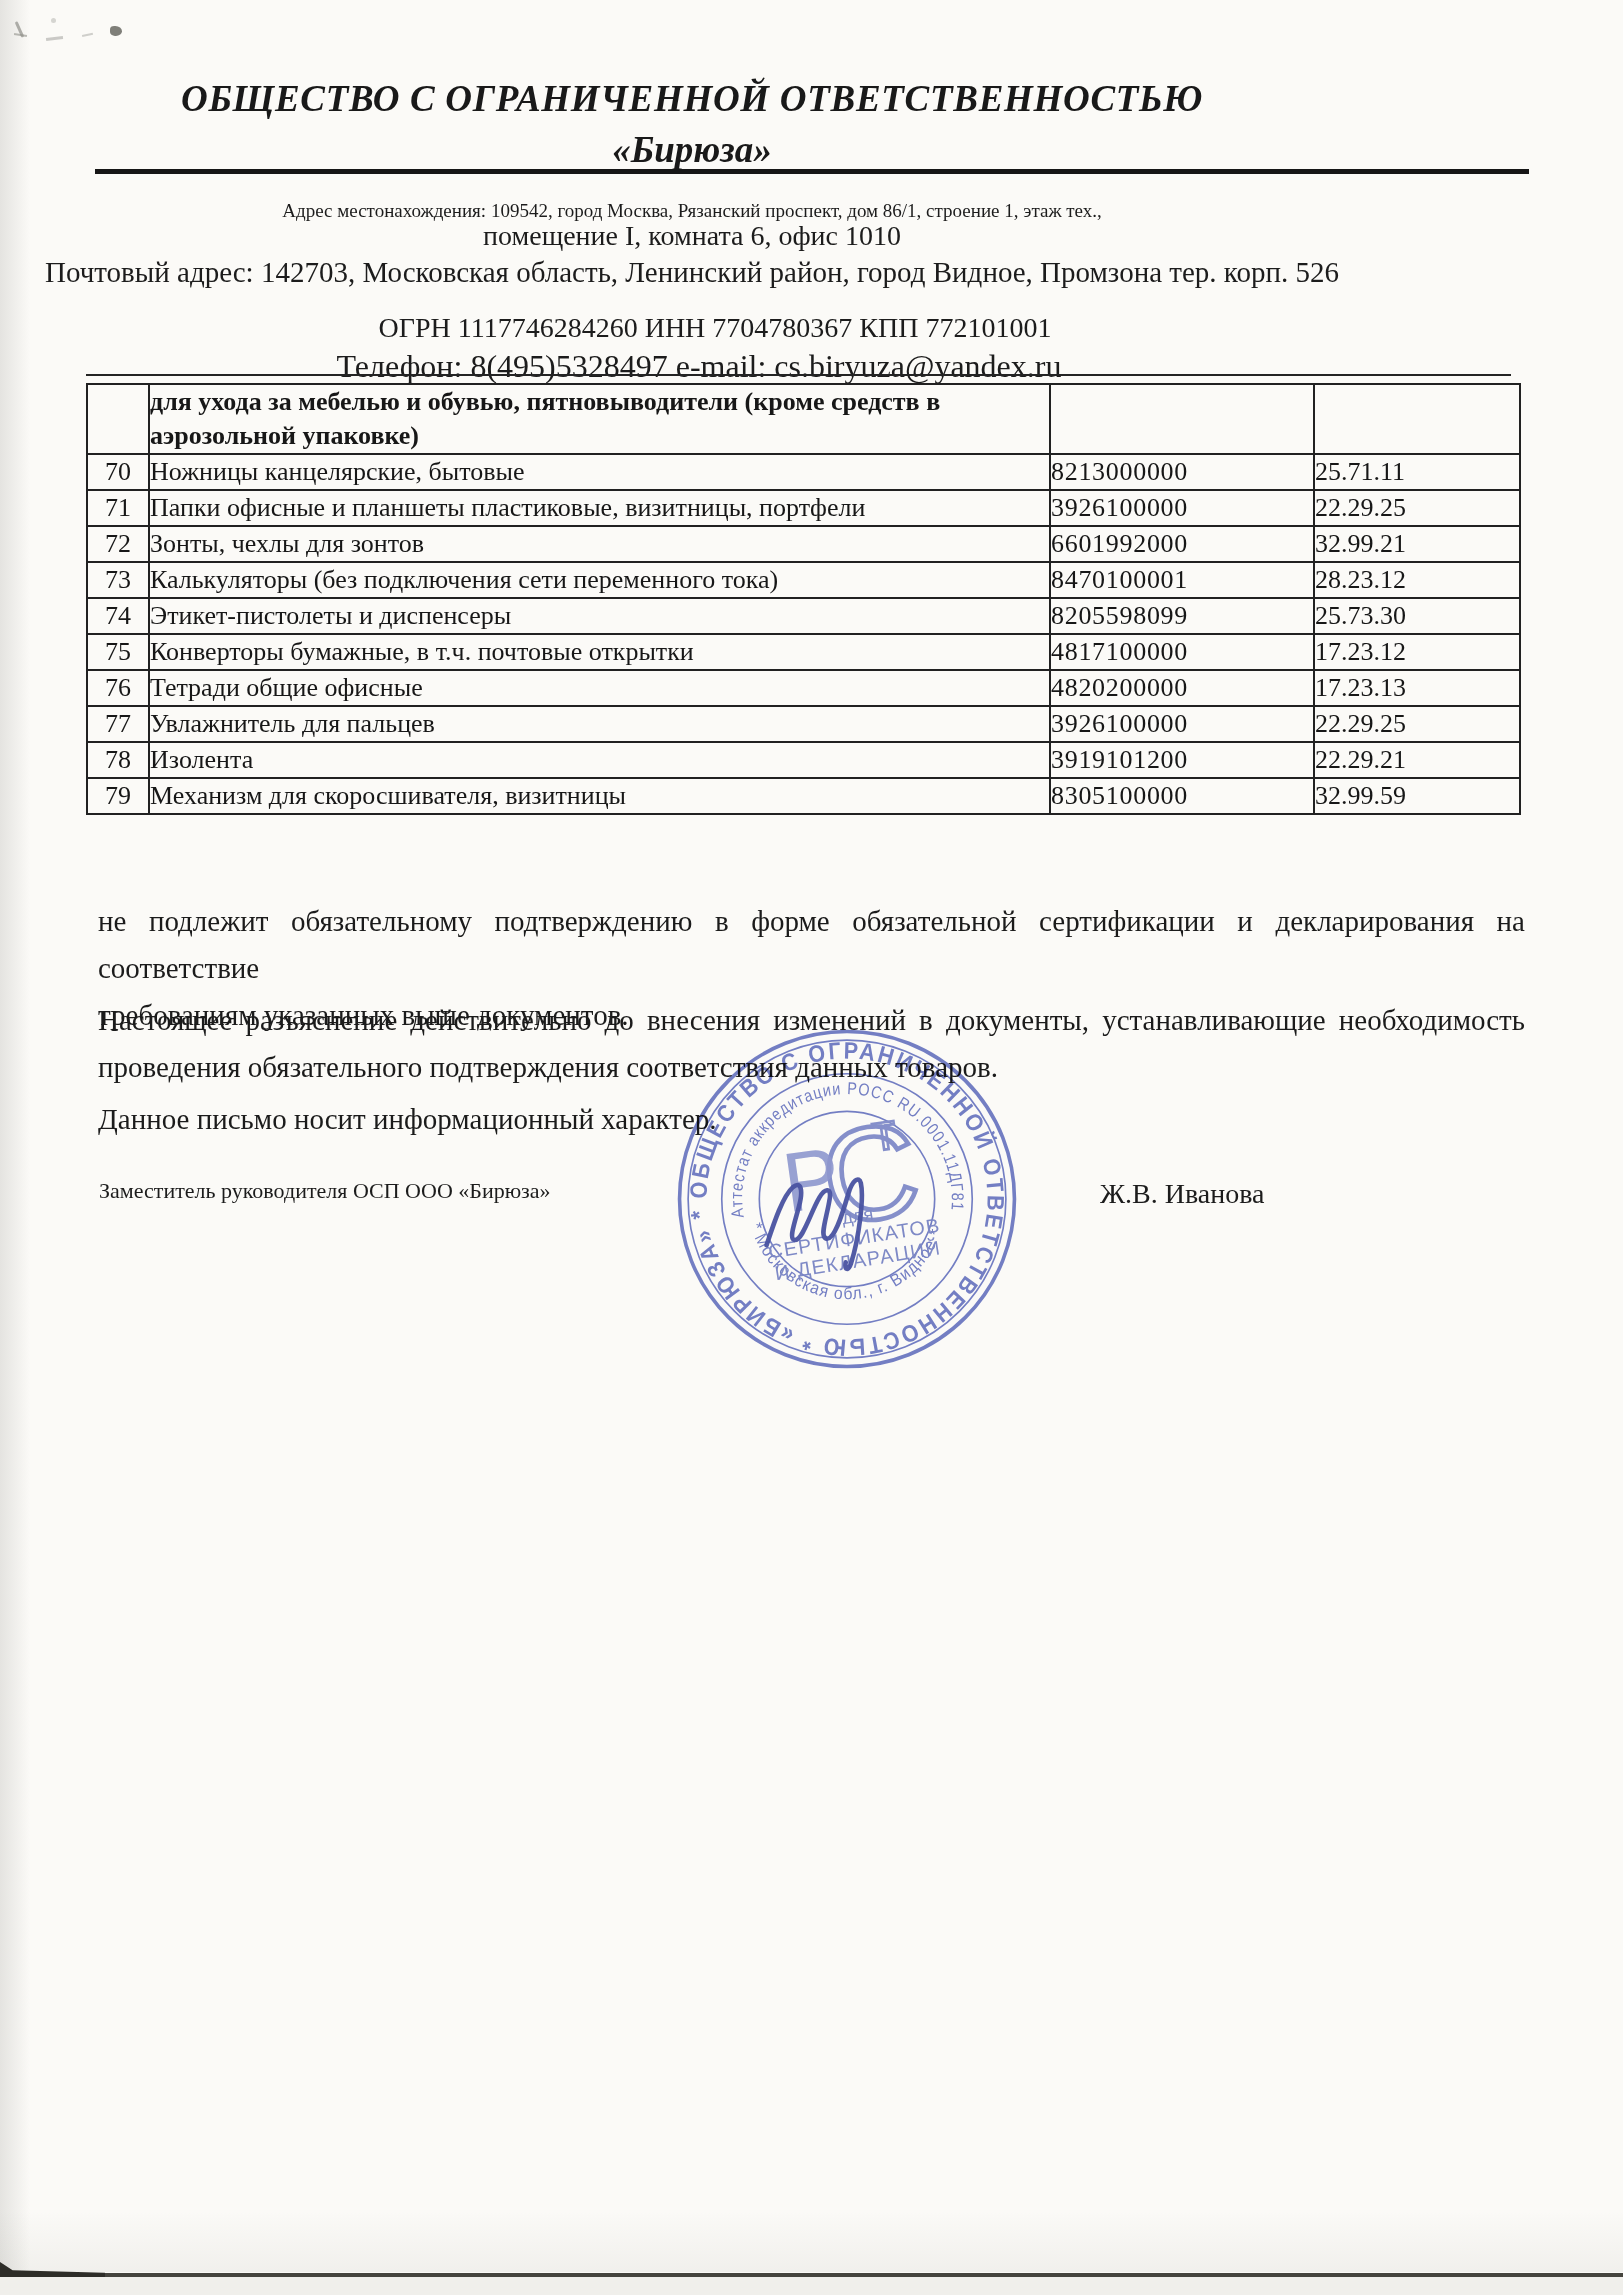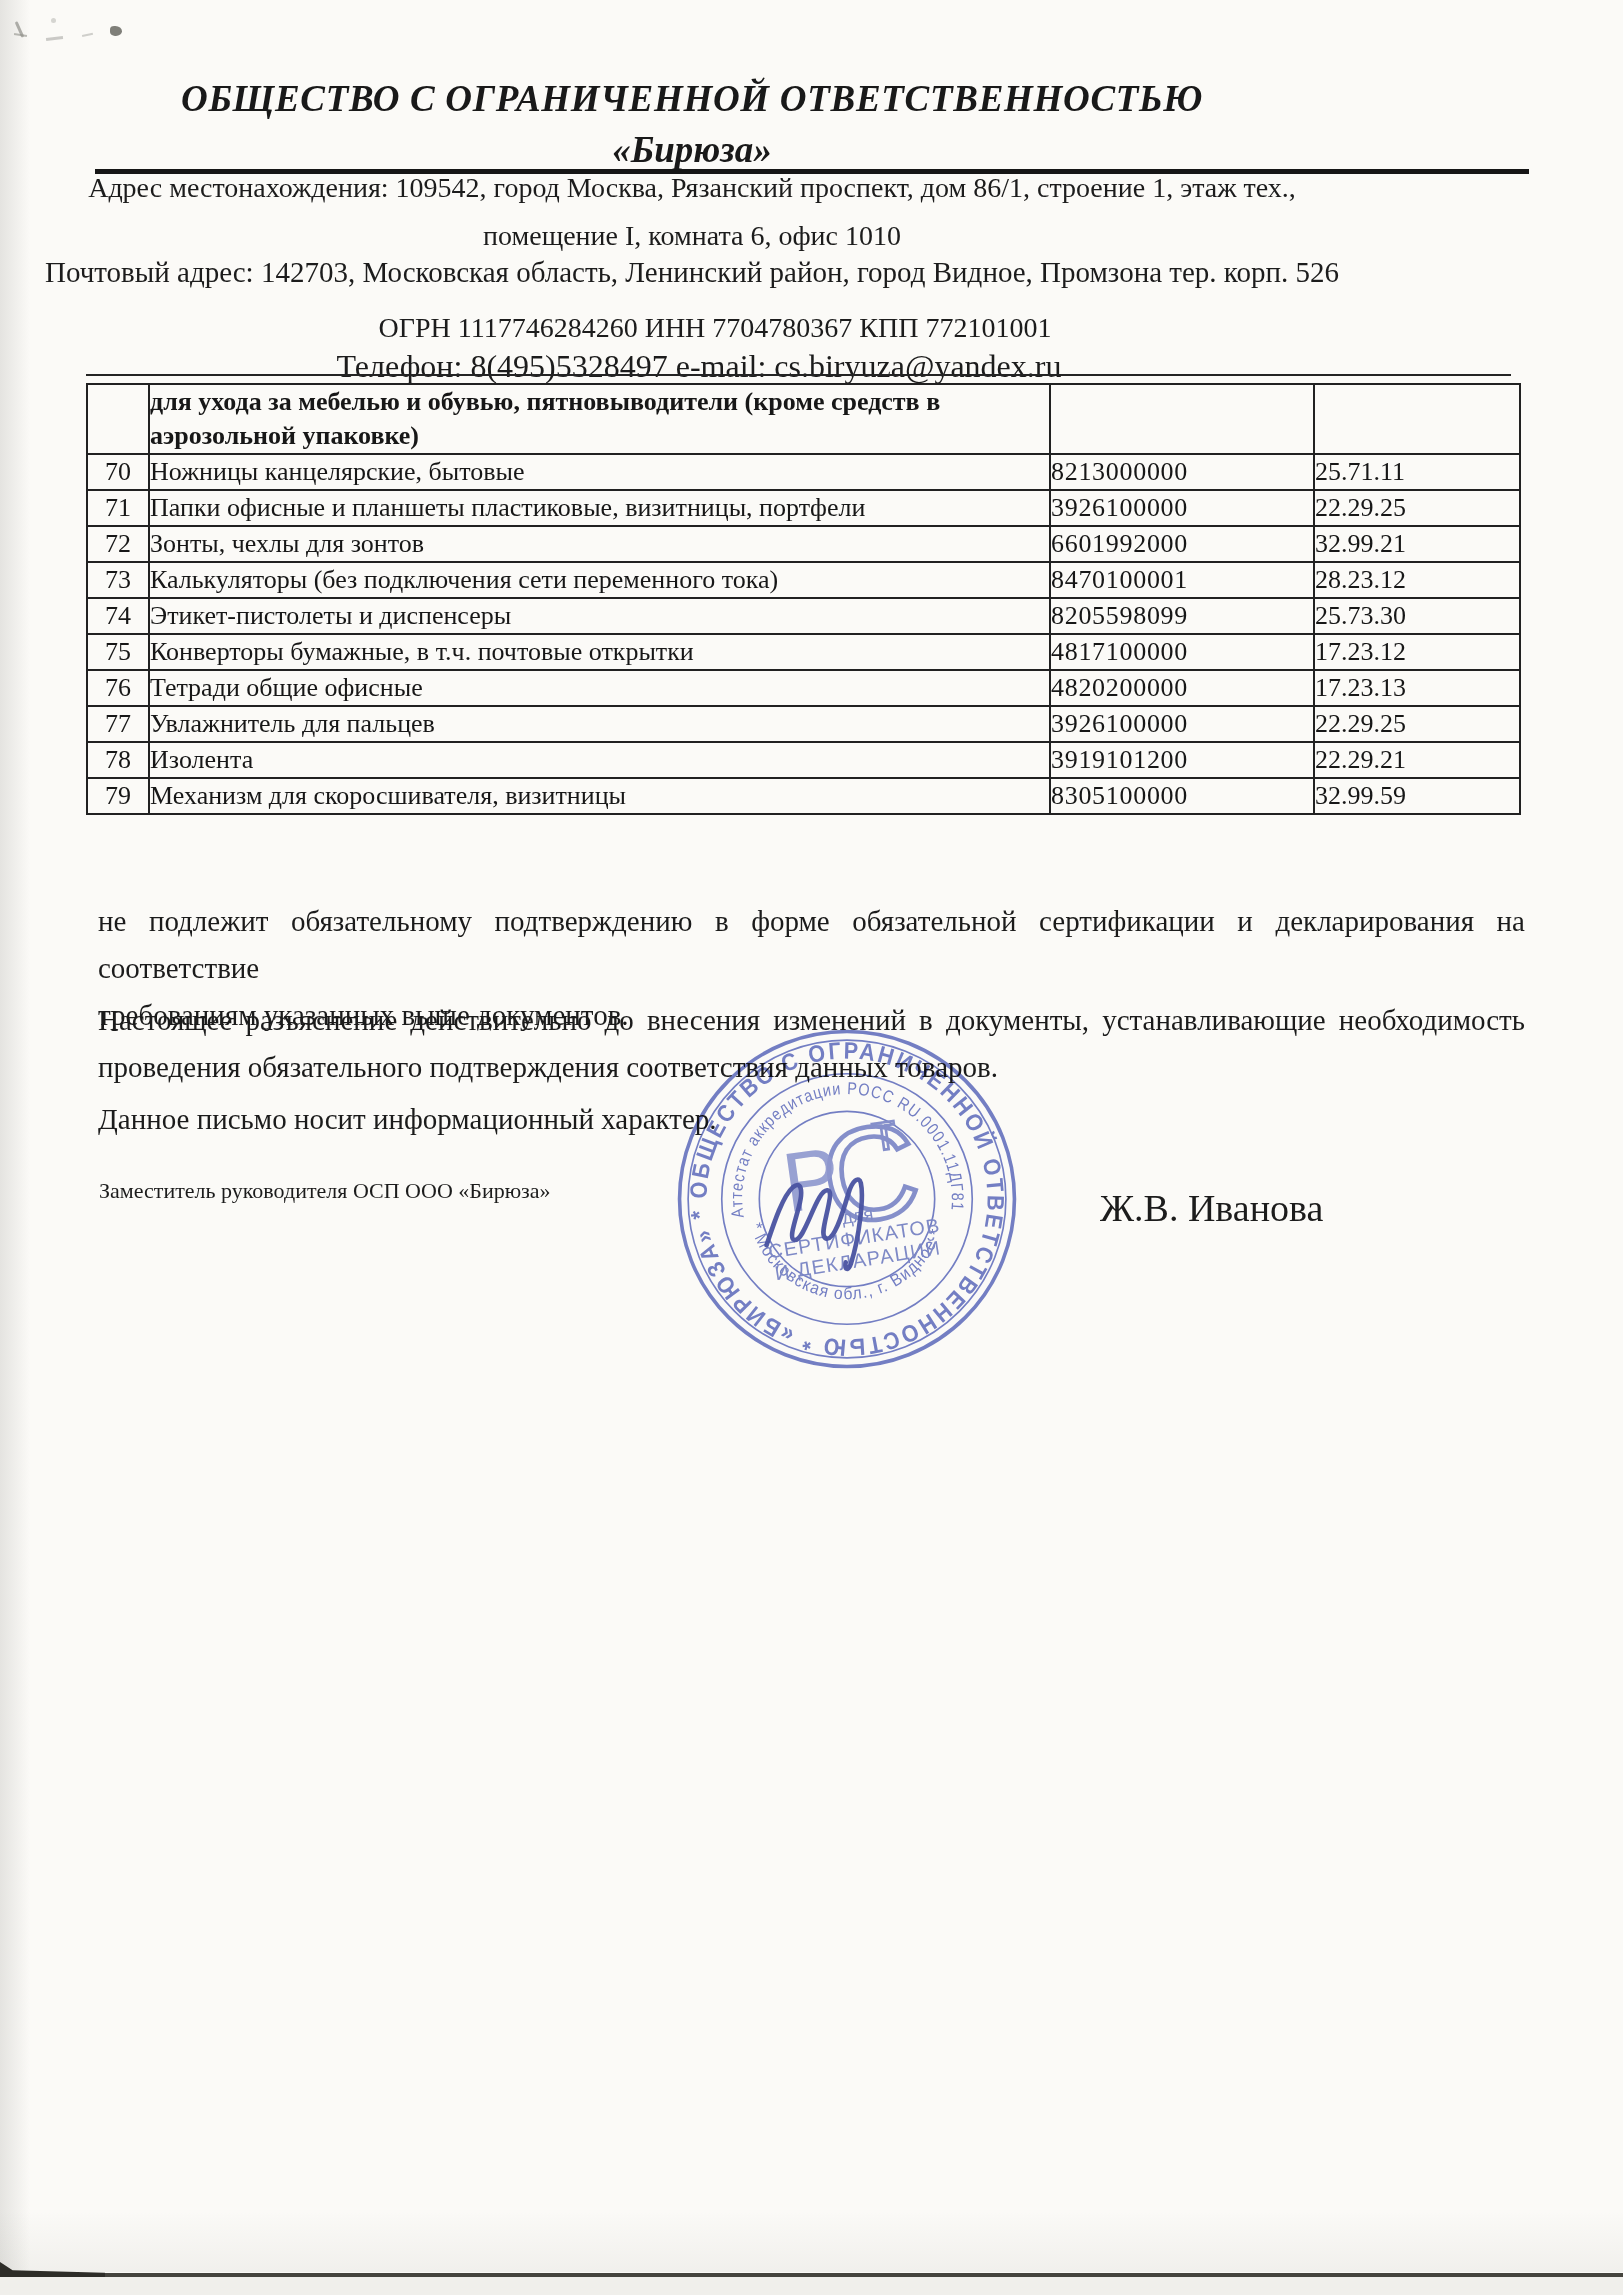--- a/index.html
+++ b/index.html
@@ -26,21 +26,21 @@
   .pm1b{left:14.4px;top:34px;width:13px;height:2px;transform:rotate(8deg);opacity:.6;}
   .pm2{left:46px;top:37px;width:17px;height:2.6px;transform:rotate(-6deg);opacity:.45;}
   .pm3{left:110px;top:26px;width:12.4px;height:9.8px;border-radius:40% 60% 55% 45%;background:#696963;opacity:.85;}
   .pm4{left:82px;top:34px;width:10.5px;height:2px;transform:rotate(-12deg);opacity:.4;}
   .pm5{left:51px;top:18.3px;width:5.2px;height:5.2px;border-radius:50%;opacity:.35;}
 
   .center-line{position:absolute;left:0;width:1384px;text-align:center;white-space:nowrap;}
   .org-title{top:77px;font-size:37px;font-weight:bold;font-style:italic;letter-spacing:0.7px;color:#191919;}
   .org-name{top:128px;font-size:37px;font-weight:bold;font-style:italic;color:#191919;}
   .head-rule{position:absolute;left:95px;top:169px;width:1434px;height:5.2px;background:#161616;}
-  .addr1{top:172px;font-size:28px;}
+  .addr1{top:200px;font-size:19px;}
   .addr2{top:220px;font-size:28px;}
   .postal{top:256px;font-size:29px;}
   .ogrn{top:312px;font-size:28px;margin-left:23px;}
   .phone{top:348px;font-size:32px;padding-left:7px;}
 
   .pre-table-line{position:absolute;left:86px;top:374px;width:1425px;height:2px;background:#242424;}
   table.goods{
     position:absolute;left:86px;top:383px;width:1425px;
     border-collapse:collapse;table-layout:fixed;
     font-size:26px;line-height:30px;color:#171717;
@@ -53,21 +53,21 @@
   tr.r-cont{height:69px;font-weight:bold;}
   tr.r-std{height:32px;}
 
   .para{position:absolute;left:98px;width:1427px;font-size:29px;line-height:47px;color:#1b1b1b;}
   .just-stretch{text-align:justify;text-align-last:justify;}
   .p1{top:898px;}
   .p2{top:997px;}
   .p3{top:1096px;}
 
   .sig-position{position:absolute;left:99px;top:1178px;font-size:22px;white-space:nowrap;}
-  .sig-name{position:absolute;left:1100px;top:1178px;font-size:38px;white-space:nowrap;margin-top:8px;}
+  .sig-name{position:absolute;left:1100px;top:1178px;font-size:28px;white-space:nowrap;}
 
   .stamp{position:absolute;left:669px;top:1021px;width:356px;height:356px;
     mix-blend-mode:multiply;opacity:.93;}
   .stamp text{font-family:"Liberation Sans", sans-serif;}
 </style>
 </head>
 <body>
 
 <div class="edge-shade-left"></div>
 <div class="edge-shade-bottom"></div>

